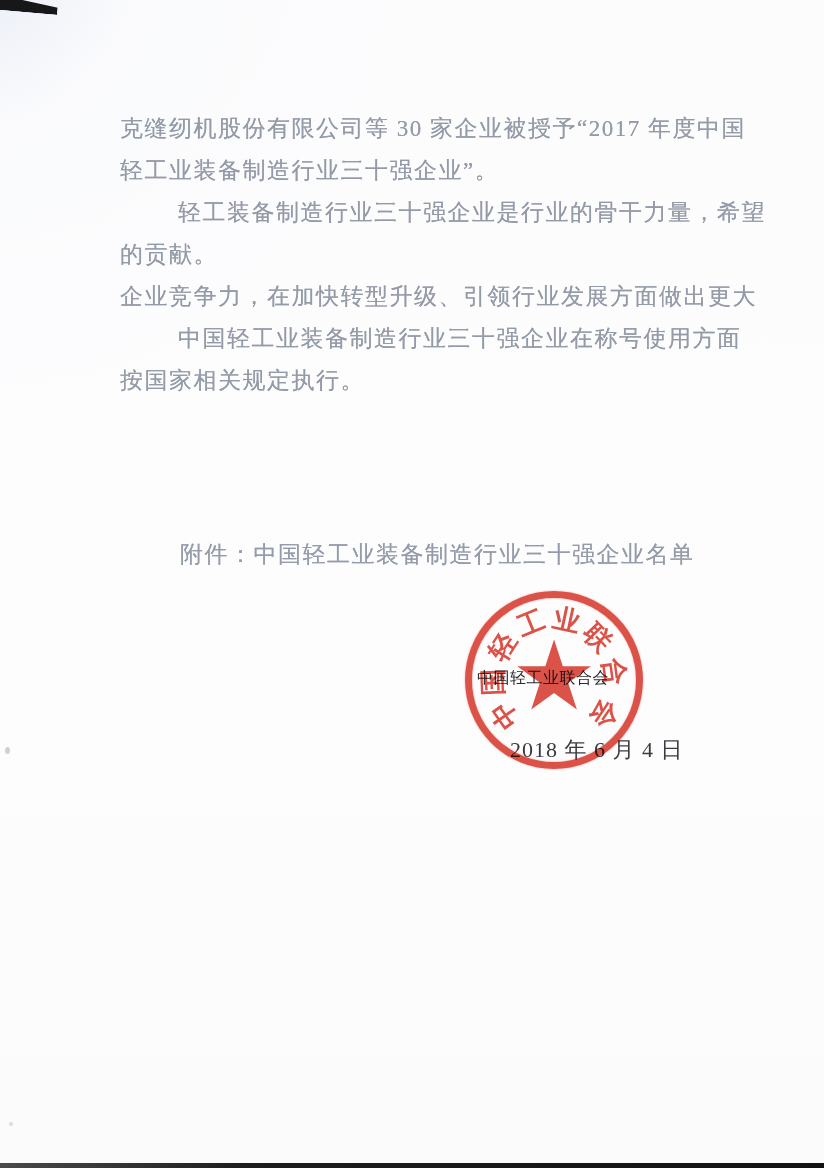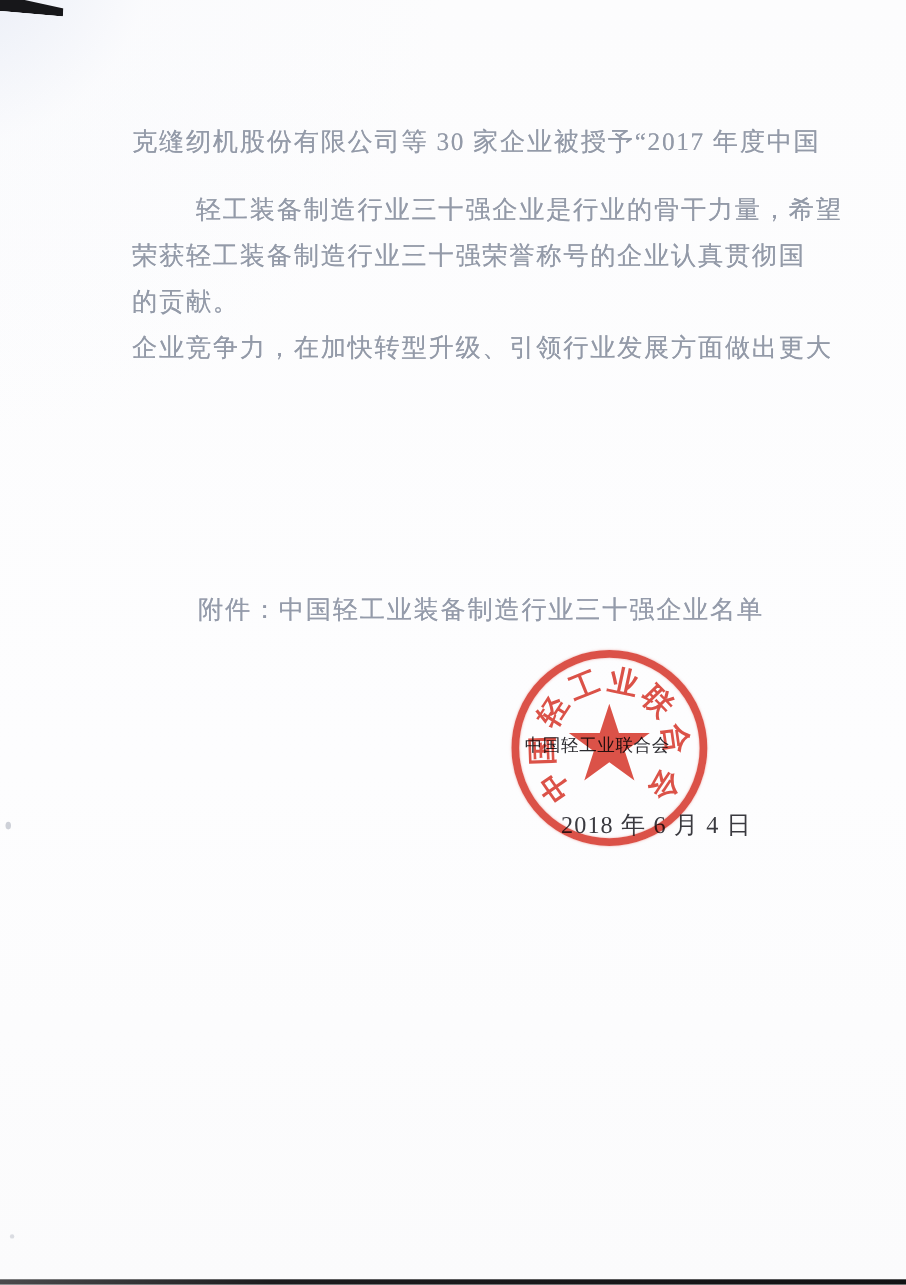--- a/index.html
+++ b/index.html
@@ -29,21 +29,21 @@
   .speck.s2{left:9px;top:1122px;width:4px;height:4px;opacity:.5;}
 
   
   .body-text{
     position:absolute;left:120px;top:108px;width:600px;
     font-size:23px;line-height:42px;letter-spacing:1.5px;
     color:#939aa8;white-space:nowrap;
     text-shadow:0 0 .6px rgba(150,156,170,.8);
     font-family:Liberation Serif, serif;
   }
-  .tline.indent{padding-left:58px;margin-top:20px;}
+  .tline.indent{padding-left:58px;}
   .attachment{
     position:absolute;left:180px;top:540px;
     font-size:23px;line-height:30px;letter-spacing:1.5px;
     color:#949baa;white-space:nowrap;
     text-shadow:0 0 .6px rgba(150,156,170,.8);
   }
 
   
   .sig-org{
     position:absolute;left:477px;top:668px;
@@ -79,24 +79,26 @@
 <body>
 
 <div class="page">
 
   <div class="corner-artifact"></div>
   <div class="speck s1"></div>
   <div class="speck s2"></div>
 
   <div class="body-text">
       <div class="tline">克缝纫机股份有限公司等 30 家企业被授予“2017 年度中国</div>
+      <div class="tline">轻工业装备制造行业三十强企业”。</div>
       <div class="tline indent">轻工装备制造行业三十强企业是行业的骨干力量，希望</div>
-      <div class="tline">荣获轻工装备制造行业三十强荣誉称号的企业认真贯彻国</div>
       <div class="tline">的贡献。</div>
       <div class="tline">企业竞争力，在加快转型升级、引领行业发展方面做出更大</div>
+      <div class="tline indent">中国轻工业装备制造行业三十强企业在称号使用方面</div>
+      <div class="tline">按国家相关规定执行。</div>
     </div>
 
   <div class="attachment">附件：中国轻工业装备制造行业三十强企业名单</div>
 
   <div class="sig-org">中国轻工业联合会</div>
 
   <div class="sig-date">2018 年 6 月 4 日</div>
 
   <div class="seal">
     <div class="seal-ring"></div>

